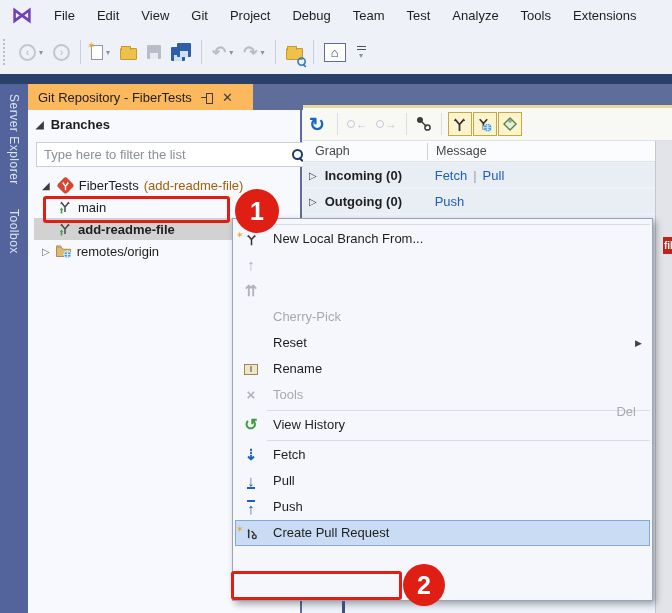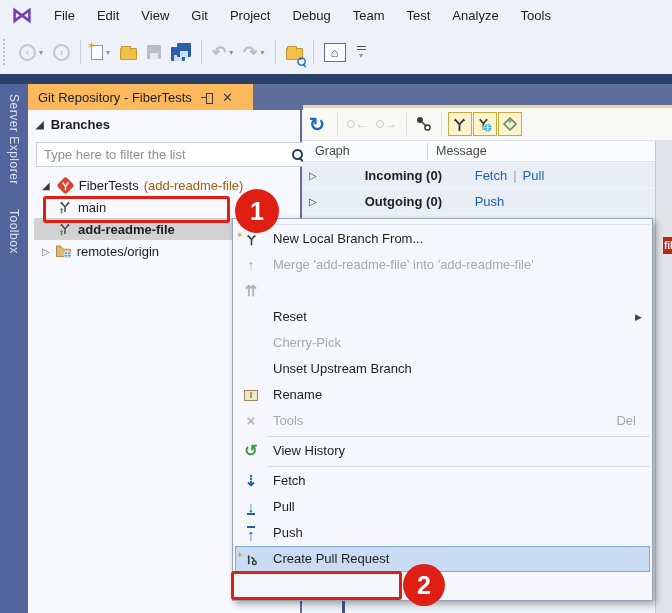--- a/index.html
+++ b/index.html
@@ -94,33 +94,33 @@
   .toggle { width:24px; height:24px; background:#fdf4ce; border:1px solid #c9a93e; display:flex; align-items:center; justify-content:center; margin-left:1px; }
   .plainbtn { width:24px; height:24px; display:flex; align-items:center; justify-content:center; }
 
   .rp-header { position:absolute; left:0; top:33px; width:352px; height:21px; background:#fbfcfe; border-bottom:1px solid #e2e2e2; font-size:12.5px; color:#474747; }
   .rp-header .colG { position:absolute; left:12px; top:3px; }
   .rp-header .colM { position:absolute; left:133px; top:3px; }
   .coldiv { position:absolute; left:124px; top:2px; width:1px; height:17px; background:#cfcfd4; }
 
   .rp-row { position:absolute; left:0; width:352px; height:24px; background:#e9edf4; display:flex; align-items:center; font-size:13px; }
   .rp-row .exp { color:#3b3b3b; font-size:10px; margin:0 8px 0 6px; }
-  .rp-row .rlabel { font-weight:bold; width:96px;margin-left:40px; }
+  .rp-row .rlabel { font-weight:bold; width:96px; }
   .rp-row a { color:#1b5fbf; text-decoration:none; }
   .rp-row .pipe { color:#9aa1ad; margin:0 6px; }
 
   .scrolltrack { position:absolute; left:352px; top:33px; width:17px; height:472px; background:#e2e4ea; border-left:1px solid #c3c7d2; }
   .branch-badge { position:absolute; left:360px; top:129px; width:12px; height:17px; background:#be2318; color:#fff; font-size:10px; font-weight:bold; line-height:17px; overflow:hidden; padding-left:1px; }
 
   
   .ctxmenu { position:absolute; left:232px; top:218px; width:421px; height:383px; background:#f5f7fc; border:1px solid #99a3bc; box-shadow:3px 3px 7px rgba(0,0,0,.35); padding:3px 0; }
   .mi { position:relative; height:26px; line-height:26px; padding:0 16px 0 40px; font-size:13px; white-space:nowrap; }
   .mi.disabled { color:#a9a9ad; }
   .mi .gico { position:absolute; left:6px; top:0; width:24px; height:26px; display:flex; align-items:center; justify-content:center; }
-  .mi .right { position:absolute; right:16px; top:0; }
+  .mi .right { position:absolute; right:16px; top:17px; }
   .mi .subarrow { position:absolute; right:10px; top:0; font-size:9px; color:#444; }
   .mi.selected { background:#c9dcf4; box-shadow:inset 0 0 0 1px #7fa9db; margin:0 2px; padding-left:38px; }
   .mi.selected .gico { left:4px; }
   .msep { height:1px; background:#d7dce6; margin:1.5px 2px 1.5px 34px; }
   .ico-blue { color:#1b5fbf; font-weight:bold; font-size:15px; }
   .ico-gray { color:#b0b4bc; font-weight:bold; font-size:15px; }
   .underbar { border-bottom:2px solid #1b5fbf; line-height:13px; }
   .overbar { border-top:2px solid #1b5fbf; line-height:13px; }
   .hist-ic { color:#3e9b3e; font-weight:bold; font-size:16px; }
   .rename-ic { width:14px; height:11px; border:1px solid #9a8a5a; background:#f0e6c8; font-size:9px; line-height:9px; text-align:center; color:#333; }
@@ -142,20 +142,21 @@
     <span class="mitem">File</span>
     <span class="mitem">Edit</span>
     <span class="mitem">View</span>
     <span class="mitem">Git</span>
     <span class="mitem">Project</span>
     <span class="mitem">Debug</span>
     <span class="mitem">Team</span>
     <span class="mitem">Test</span>
     <span class="mitem">Analyze</span>
     <span class="mitem">Tools</span>
+    <span class="mitem">Extensions</span>
   </div>
 
   <div class="toolbar">
     <div class="grip"></div>
     <div class="tbtn">
       <div class="navcircle">‹</div>
         <span class="caret">▾</span>
     </div>
     <div class="tbtn">
       <div class="navcircle">›</div>
@@ -362,34 +363,30 @@
         <svg width="15" height="15" viewBox="0 0 16 16">
             <path d="M8 14 V8 M8 8 L4.5 4 M8 8 L11.5 4" stroke="#333" stroke-width="1.6" fill="none"></path>
             <path d="M3.3 5 L4.5 2.8 L5.7 5 Z" fill="#333"></path>
             <path d="M10.3 5 L11.5 2.8 L12.7 5 Z" fill="#333"></path>
           </svg>
       </span>
       <span>New Local Branch From...</span>
     </div>
     <div class="mi disabled">
       <span class="gico ico-gray">↑</span>
-      <span>Merge 'add-readme-file' into 'add-readme-file'</span>
     </div>
     <div class="mi disabled">
       <span class="gico ico-gray">⇈</span>
     </div>
+    <div class="mi disabled">
+      <span>Cherry-Pick</span>
+    </div>
     <div class="mi">
       <span>Reset</span>
       <span class="subarrow">▶</span>
-    </div>
-    <div class="mi disabled">
-      <span>Cherry-Pick</span>
-    </div>
-    <div class="mi">
-      <span>Unset Upstream Branch</span>
     </div>
     <div class="mi">
       <span class="gico">
           <span class="rename-ic">I</span>
         </span>
       <span>Rename</span>
     </div>
     <div class="mi disabled">
       <span class="gico ico-gray">×</span>
       <span>Tools</span>

